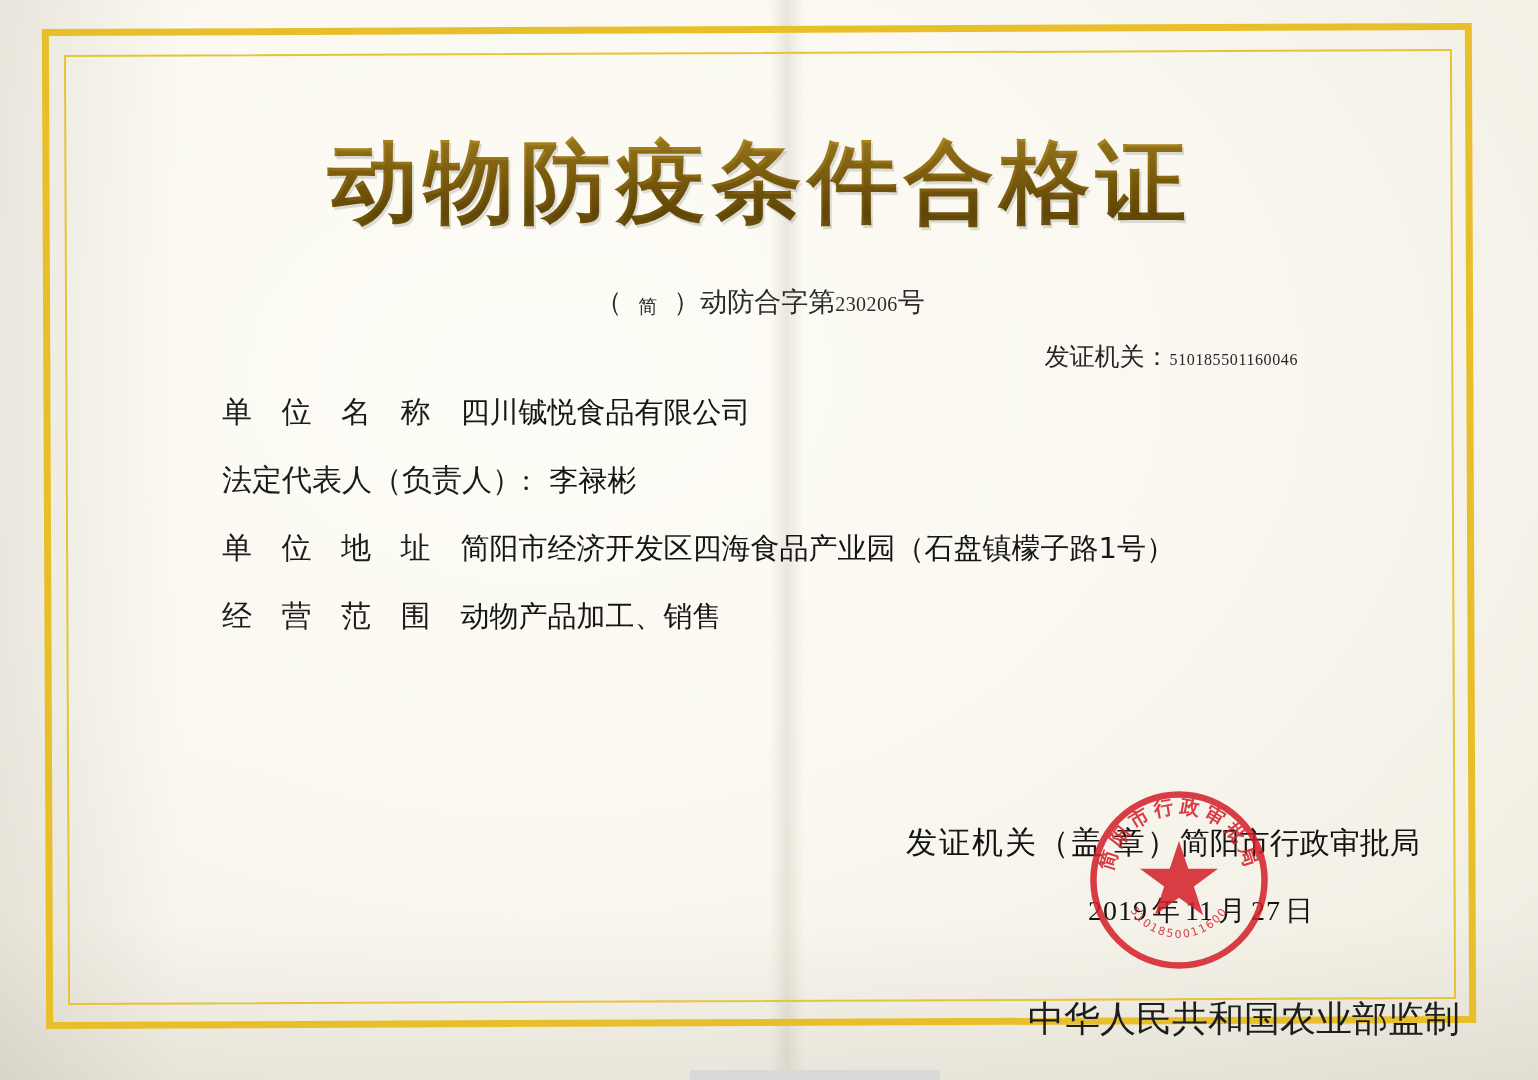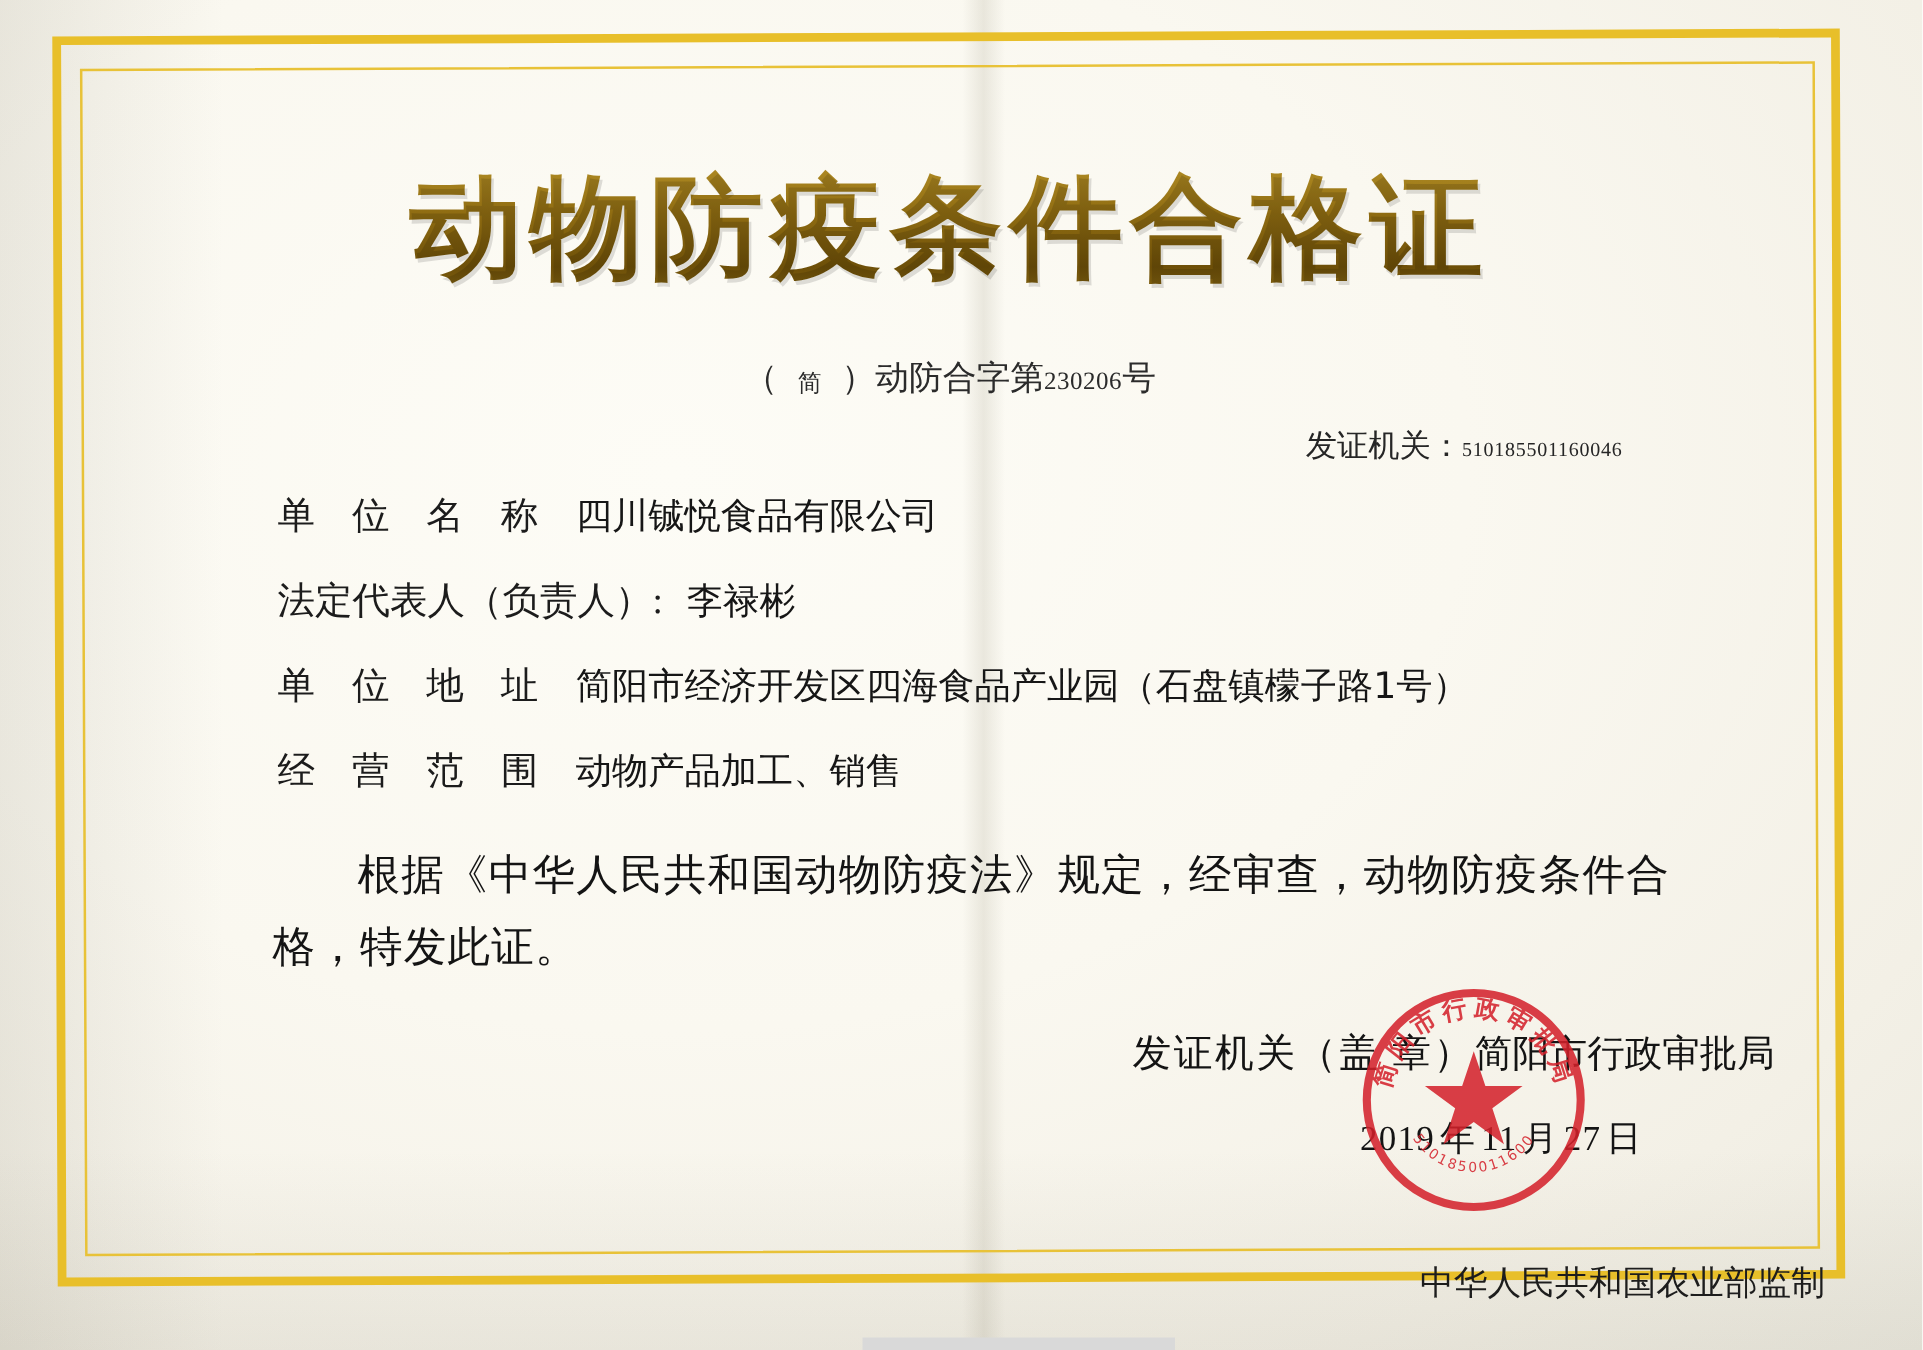--- a/index.html
+++ b/index.html
@@ -221,21 +221,21 @@
     height: 186px;
     pointer-events: none;
     opacity: 0.86;
   }
 
   
   .footer-note {
     position: absolute;
     right: 78px;
     bottom: 36px;
-    font-size: 27px;
+    font-size: 36px;
     color: #1d1d1d;
     white-space: nowrap;
   }
 
   
   .bottom-artifact {
     position: absolute;
     left: 690px;
     bottom: 0;
     width: 250px;
@@ -284,21 +284,20 @@
         <span class="field-value">简阳市经济开发区四海食品产业园（石盘镇檬子路1号）</span>
       </div>
 
       <div class="field-row">
         <span class="field-label spaced">经 营 范 围</span>
         <span class="field-value">动物产品加工、销售</span>
       </div>
 
     </div>
 
-    <div class="body-paragraph">根据《中华人民共和国动物防疫法》规定，经审查，动物防疫条件合格，特发此证。</div>
 
     <div class="issuer-line">
       <span class="seal-word">发证机关（盖 章）</span><span class="issuer-authority">简阳市行政审批局</span>
     </div>
 
     <div class="date-line">
       <span class="num">2019</span><span>年</span><span class="num">11</span><span>月</span><span class="num">27</span><span>日</span>
     </div>
 
     <svg class="seal" viewBox="0 0 200 200">

